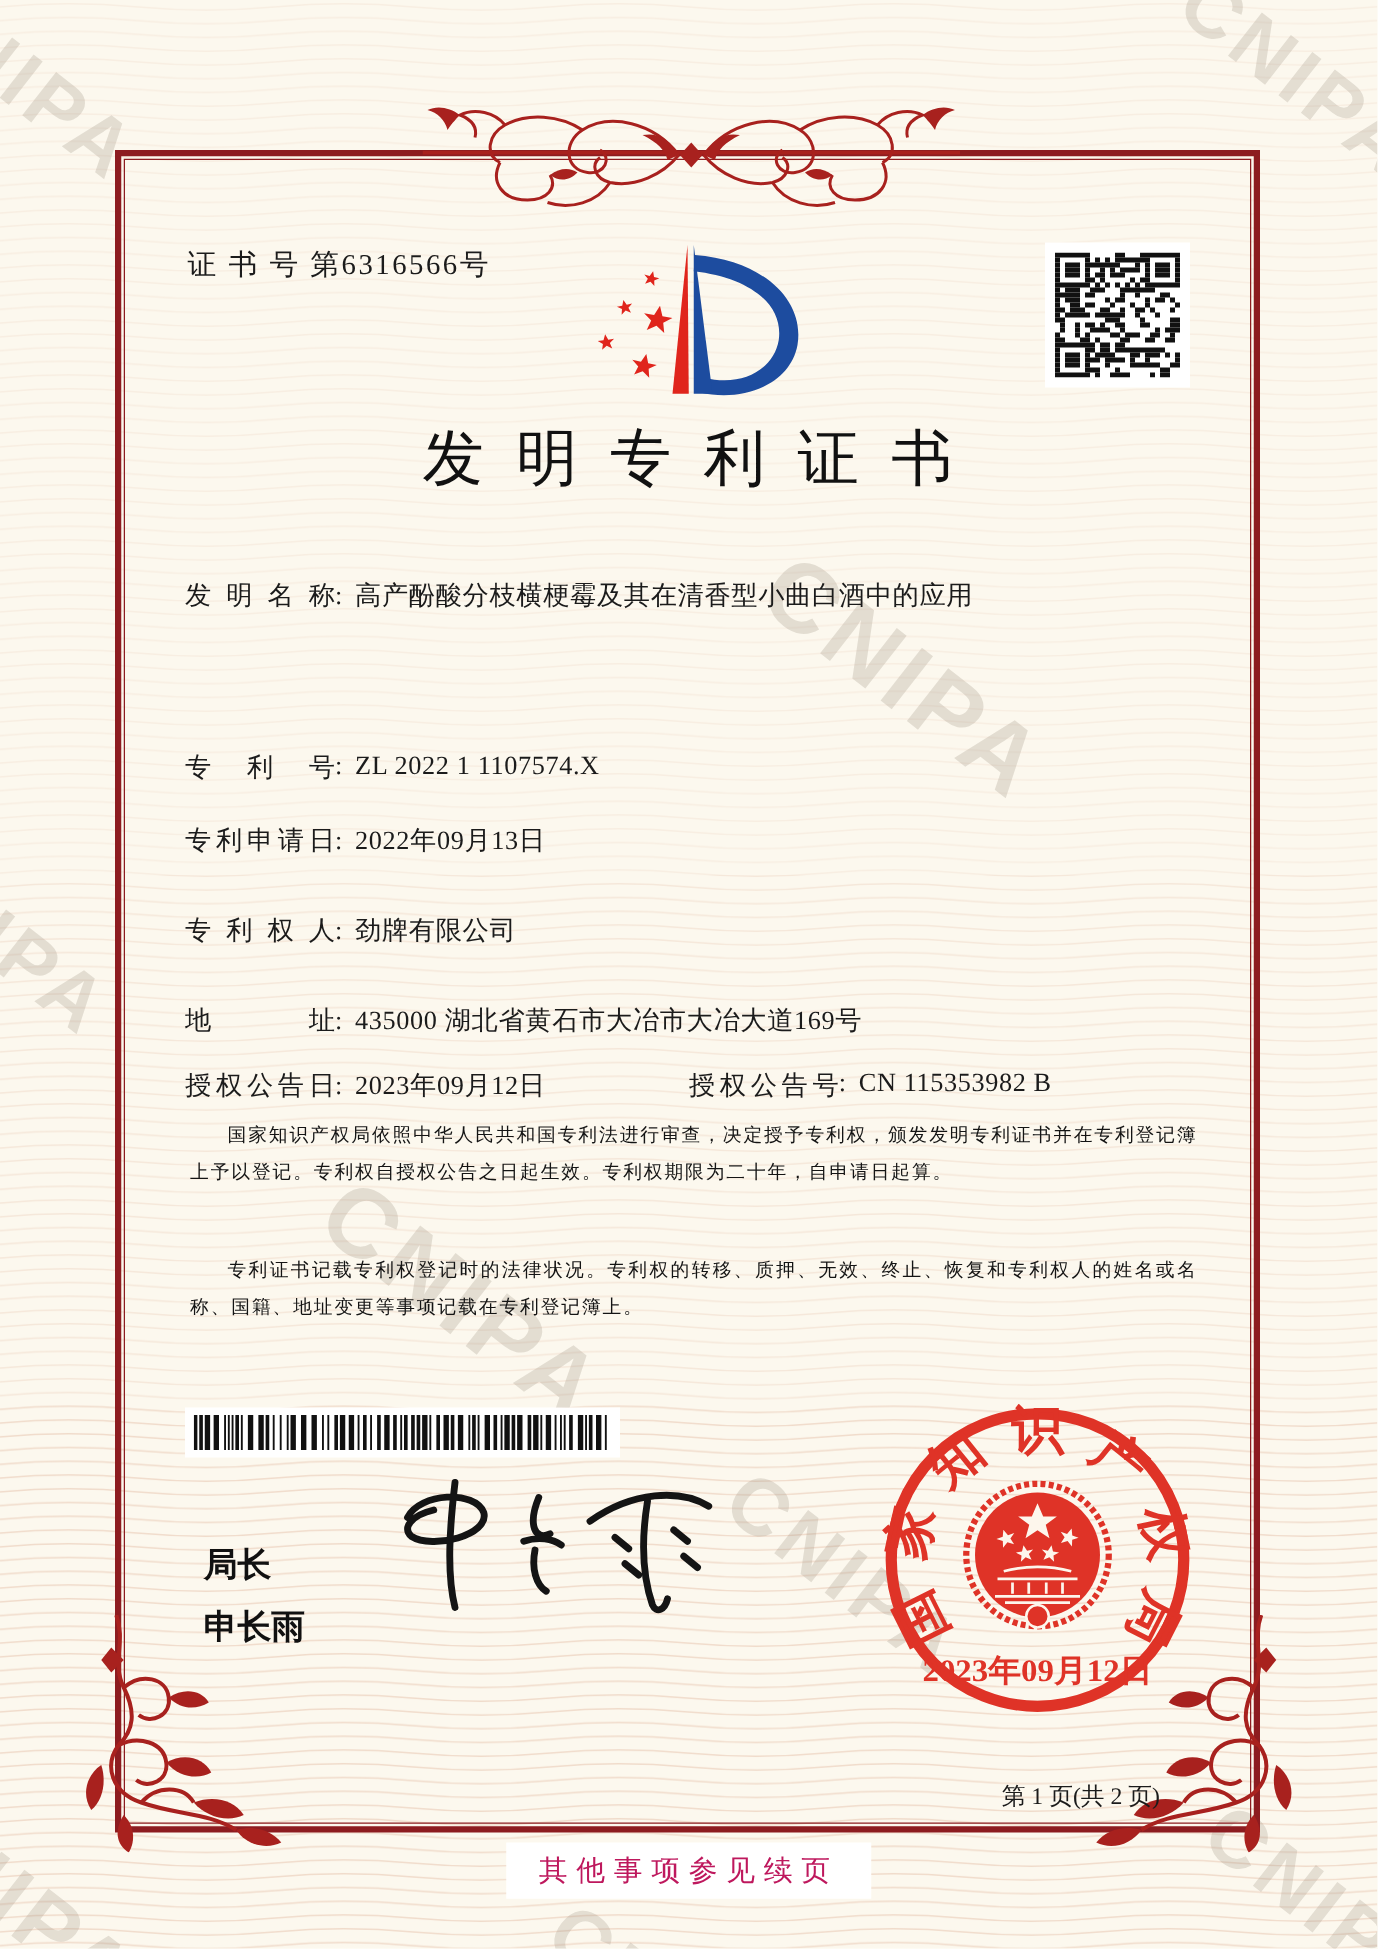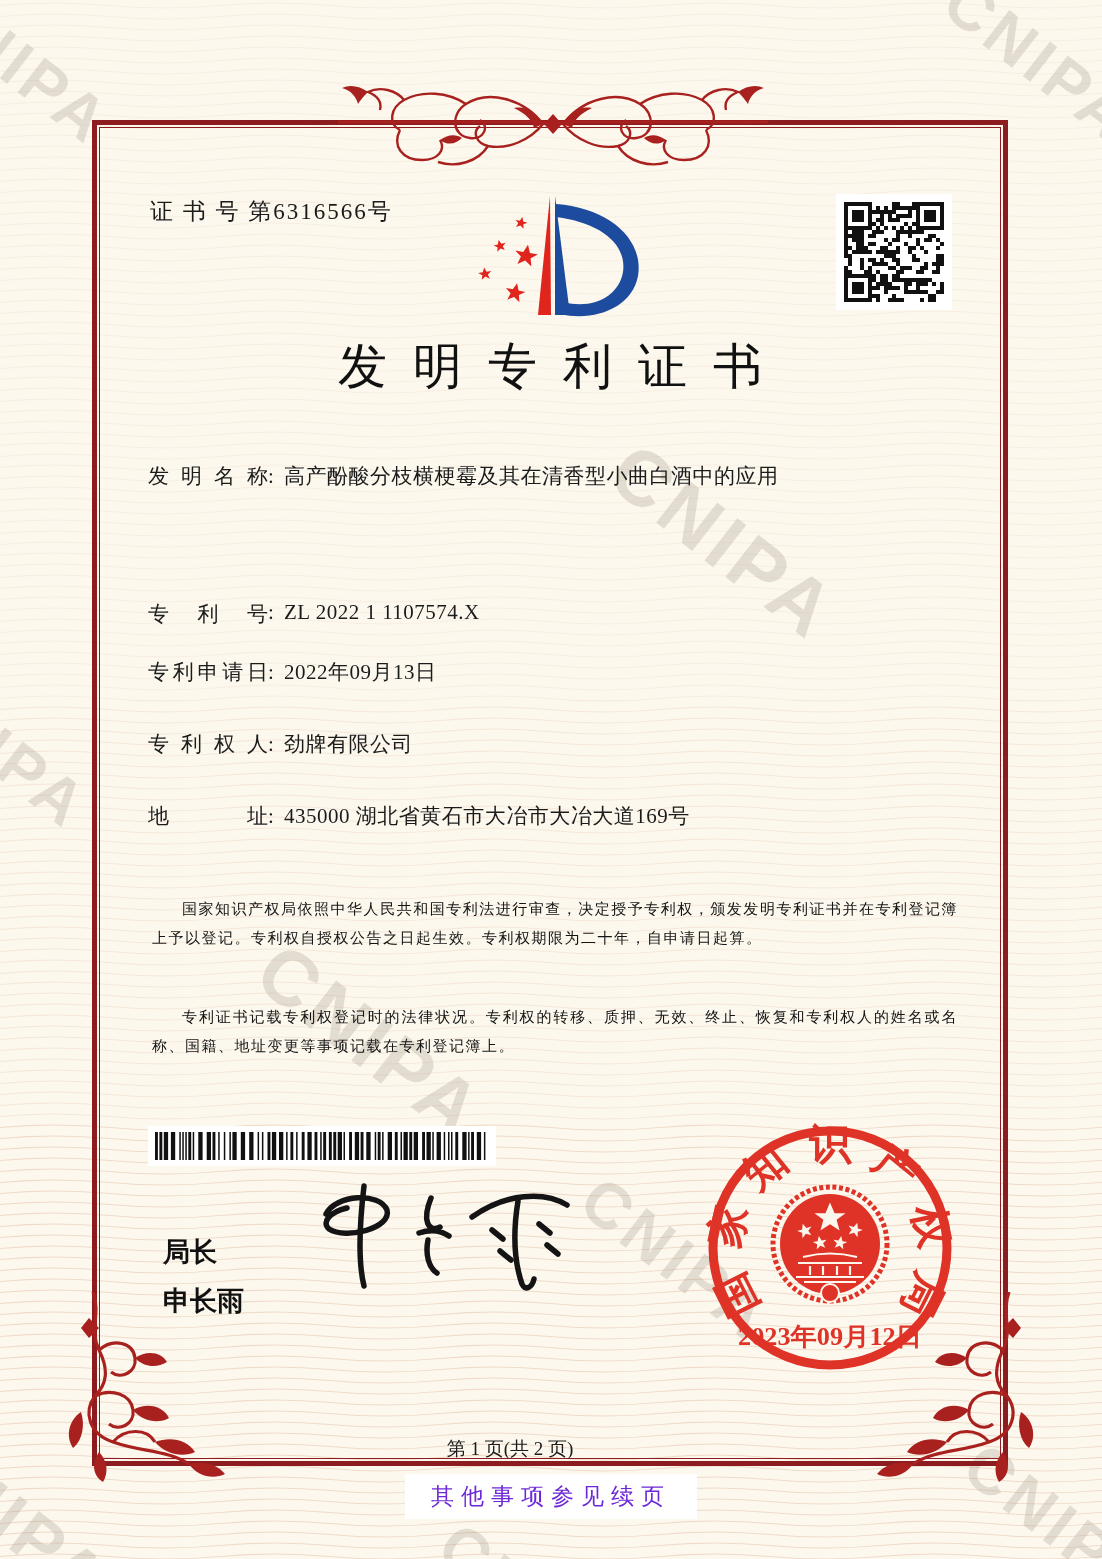--- a/index.html
+++ b/index.html
@@ -44,26 +44,26 @@
     text-align:justify;text-indent:2em;letter-spacing:1.5px;color:#141414;
   }
   .barcode-box{position:absolute;left:148px;top:1126px;width:348px;height:40px;background:#fff;}
   .barcode-box svg{position:absolute;left:7px;top:6px;}
   .sig-label{
     position:absolute;left:163px;font-size:27px;font-weight:700;
     font-family:"Liberation Sans","DejaVu Sans",sans-serif;color:#111;
   }
   .signature{position:absolute;left:268px;top:1172px;}
   .seal{position:absolute;left:705px;top:1123px;}
-  .page-no{position:absolute;left:92px;top:1424px;width:836px;text-align:center;font-size:19px;margin-top:12px;}
+  .page-no{position:absolute;left:92px;top:1424px;width:836px;text-align:right;font-size:19px;}
   .cont-note{
     position:absolute;left:0;top:1474px;width:1102px;text-align:center;z-index:5;
   }
   .cont-note span{
-    display:inline-block;background:#fff;padding:7px 26px;font-size:23px;letter-spacing:7px;color:#6d28d9;
+    display:inline-block;background:#fff;padding:7px 26px;font-size:23px;letter-spacing:7px;color:#be185d;
   }
   
   .red-fill{fill:var(--ornament-red);}
   .red-stroke{stroke:var(--ornament-red);fill:none;}
   .seal-red{fill:var(--seal-red);}
   .seal-stroke{stroke:var(--seal-red);fill:none;}
 </style>
 </head>
 <body>
 
@@ -496,20 +496,28 @@
     </div>
     <div class="row" style="top:658px">
       <span class="lbl">专利申请日</span><span class="colon">:</span><span class="val">2022年09月13日</span>
     </div>
     <div class="row" style="top:730px">
       <span class="lbl">专利权人</span><span class="colon">:</span><span class="val">劲牌有限公司</span>
     </div>
     <div class="row" style="top:802px">
       <span class="lbl">地址</span><span class="colon">:</span><span class="val">435000 湖北省黄石市大冶市大冶大道169号</span>
     </div>
+    <div class="row" style="top:854px">
+      <span>
+        <span class="lbl">授权公告日</span><span class="colon">:</span><span class="val">2023年09月12日</span>
+      </span>
+      <span class="pair2">
+        <span class="lbl">授权公告号</span><span class="colon">:</span><span class="val">CN 115353982 B</span>
+      </span>
+    </div>
 
     <p class="para" style="top:880px">国家知识产权局依照中华人民共和国专利法进行审查，决定授予专利权，颁发发明专利证书并在专利登记簿上予以登记。专利权自授权公告之日起生效。专利权期限为二十年，自申请日起算。</p>
     <p class="para" style="top:988px">专利证书记载专利权登记时的法律状况。专利权的转移、质押、无效、终止、恢复和专利权人的姓名或名称、国籍、地址变更等事项记载在专利登记簿上。</p>
 
     <div class="barcode-box">
       <svg id="bar-svg" width="334" height="28">
           <rect x="0" y="0" width="2.9" height="28" fill="#111"></rect>
           <rect x="4.4" y="0" width="2.9" height="28" fill="#111"></rect>
           <rect x="8.8" y="0" width="4.3" height="28" fill="#111"></rect>
           <rect x="15.9" y="0" width="4.3" height="28" fill="#111"></rect>

